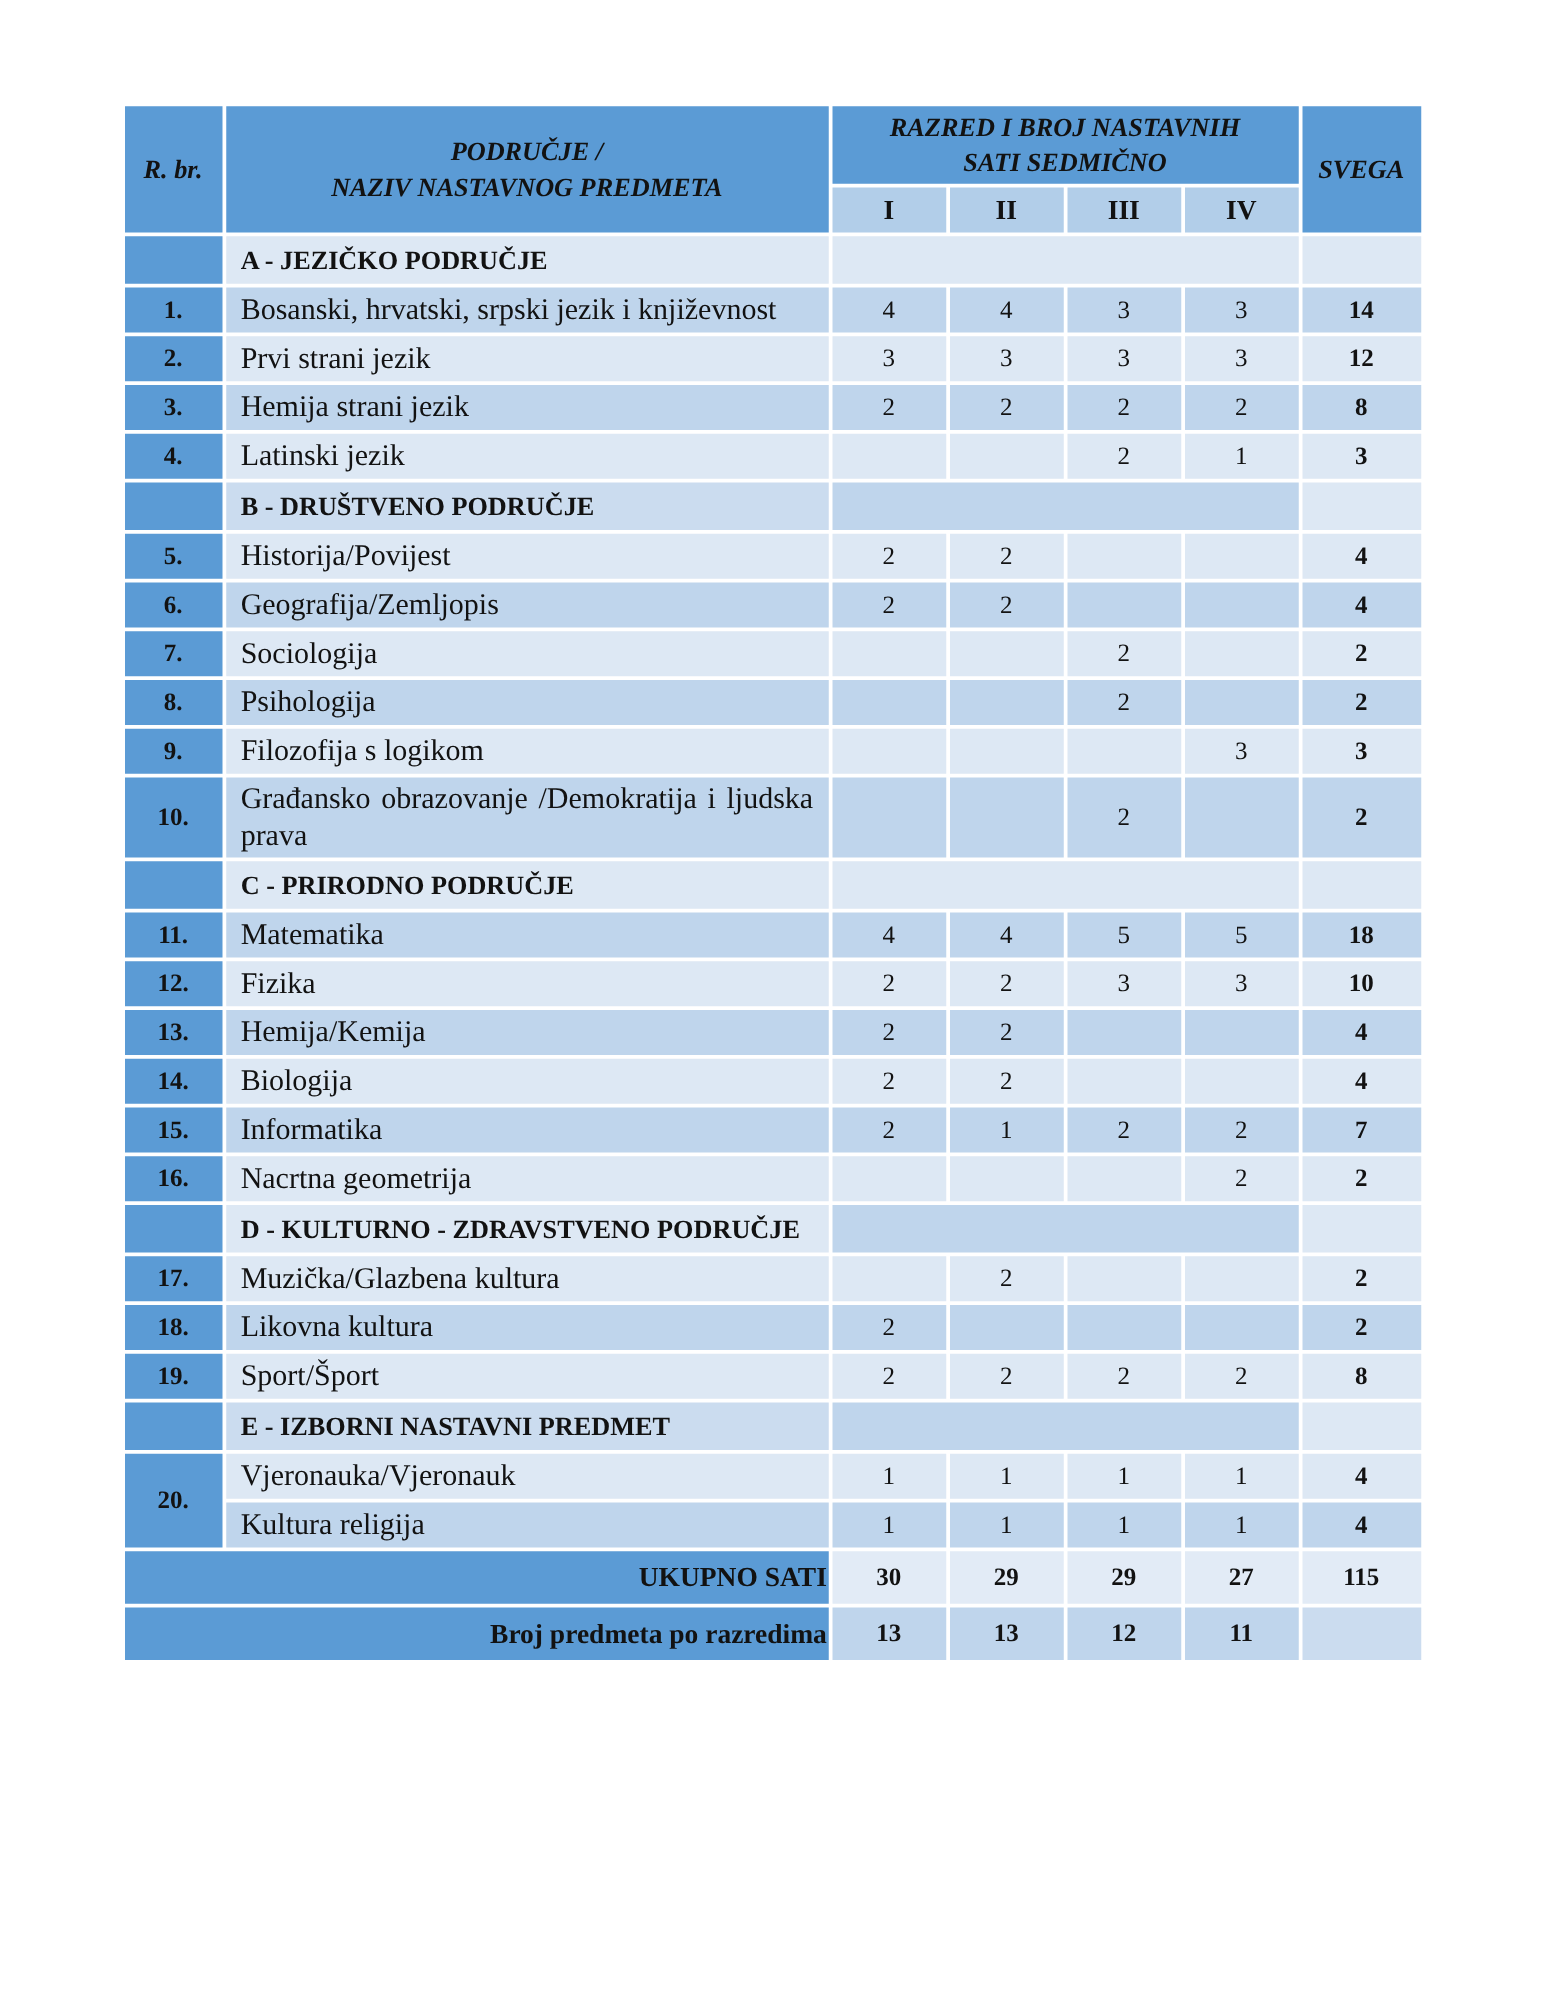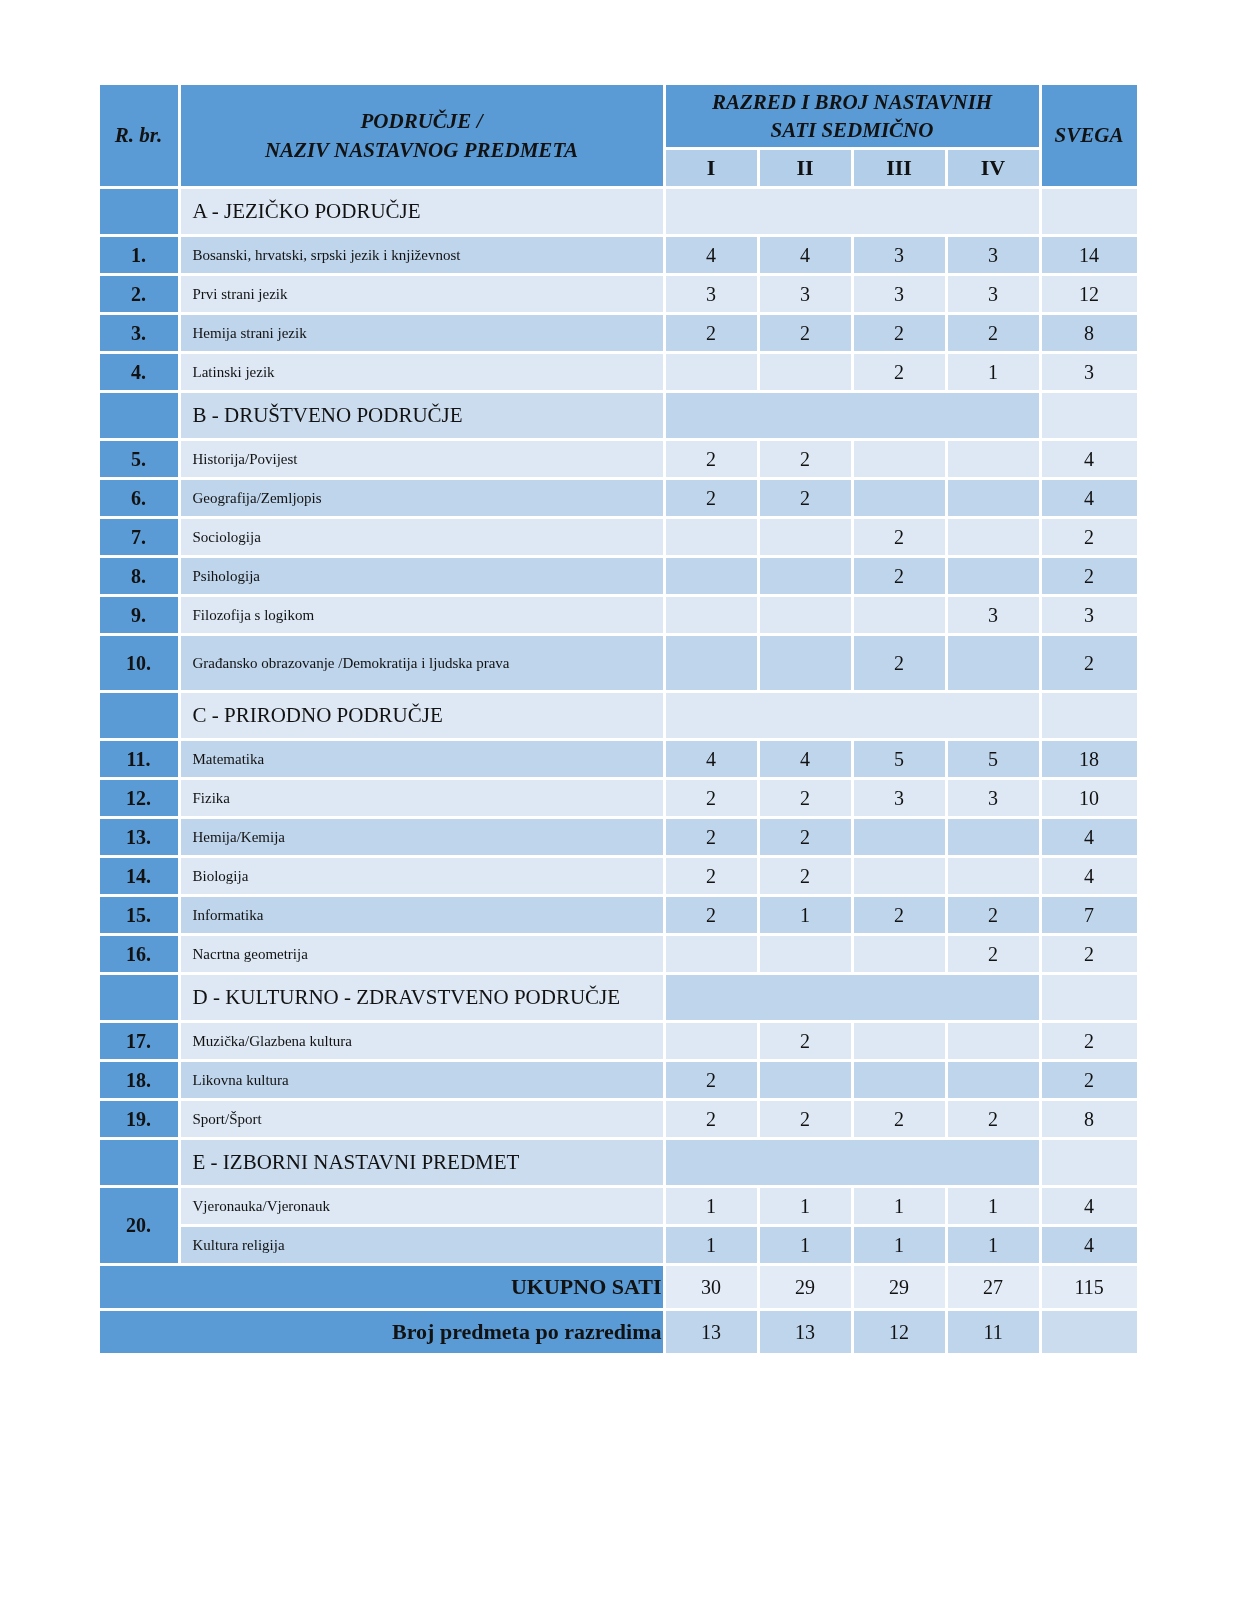--- a/index.html
+++ b/index.html
@@ -40,27 +40,27 @@
     font-weight:bold;font-style:normal;font-size:22px;text-align:center;
   }
   
   .row-section{height:38px;}
   .row-subject{height:36px;}
   .row-tall{height:54px;}
   .row-footer{height:42px;}
   .cell-blue,.cell-rbr{background:var(--blue-medium);}
   .cell-rbr{text-align:center;font-weight:bold;font-size:20px;}
   .cell-section{
-    font-weight:normal;font-size:21px;text-align:left;padding:10px 12px;white-space:nowrap;
+    font-weight:bold;font-size:21px;text-align:left;padding:0 12px;white-space:nowrap;
   }
   .cell-name{
-    font-size:15px;text-align:justify;padding:2px 12px;line-height:1.25;
+    font-size:24px;text-align:justify;padding:2px 12px;line-height:1.25;
   }
   .cell-num{text-align:center;font-size:20px;}
-  .cell-total{font-weight:normal;}
+  .cell-total{font-weight:bold;}
   .cell-footer-label{
     background:var(--blue-medium);
     font-weight:bold;font-size:22px;text-align:right;white-space:nowrap;
   }
   .shade-light{background:var(--row-light);}
   .shade-dark{background:var(--row-dark);}
   .shade-mid{background:var(--row-mid);margin-top:46px;}
   .shade-footer-light{background:var(--footer-light);}
 </style>
 </head>

